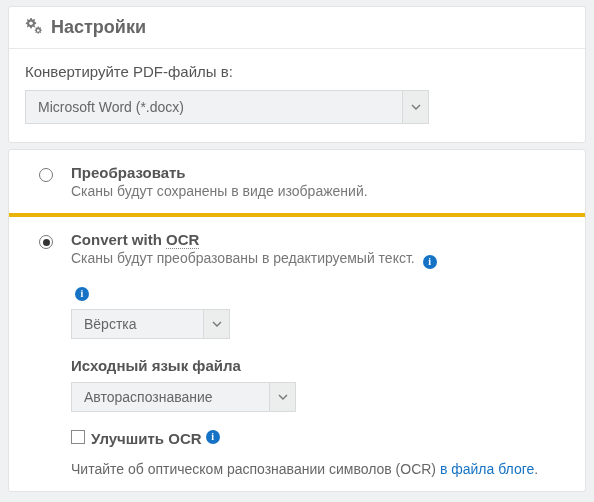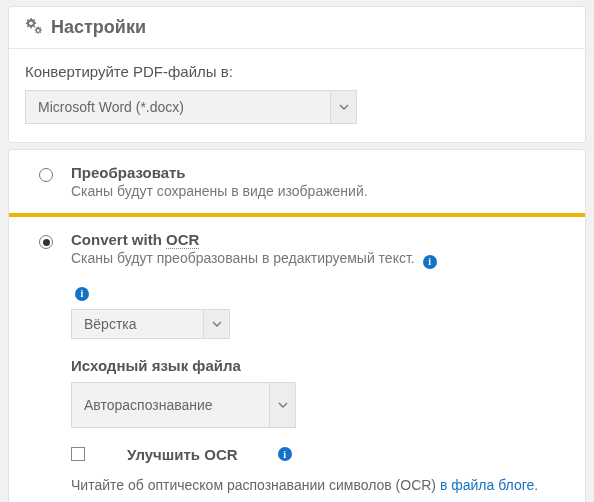--- a/index.html
+++ b/index.html
@@ -33,24 +33,24 @@
   display: flex;
   align-items: center;
   justify-content: space-between;
   background: #f1f2f3;
   border: 1px solid #d9dadb;
   height: 34px;
   padding: 0 0 0 12px;
   color: #666;
   cursor: pointer;
   font-size: 14px;
-  width: 332px;
+  width: 404px;
 }
 .select-sm { width: 159px; height:30px; }
-.select-md { width: 225px; height:46px; }
+.select-md { width: 225px; height:30px; }
 .select .caret {
   width: 26px; height: 100%;
   border-left: 1px solid #d9dadb;
   display:flex; align-items:center; justify-content:center;
   color:#888;
   background:#eceded;
 }
 .option-row {
   display:flex;
   align-items:flex-start;
@@ -74,21 +74,21 @@
   display:inline-flex; align-items:center; justify-content:center;
   width:14px; height:14px; border-radius:50%;
   background:#1572c4; color:#fff;
   font-size:10px; font-weight:700; font-style:normal;
   vertical-align:-2px; margin-left:4px;
   cursor:pointer;
   font-family: Georgia, serif;
 }
 .sub-group { margin-top:18px; }
 .sub-label { font-weight:700; color:#555; font-size:15px; margin-bottom:8px; display:flex; align-items:center; }
-.check-row { display:flex; align-items:center; margin-top:18px; font-weight:700; color:#555; font-size:15px;gap:36px; }
+.check-row { display:flex; align-items:flex-start; margin-top:18px; font-weight:700; color:#555; font-size:15px; }
 .checkbox {
   width:14px; height:14px; border:1.5px solid #888; margin-right:6px;
   cursor:pointer; flex-shrink:0;
 }
 .footer-line { margin-top:14px; color:#666; font-size:14px; }
 .link { color:#1572c4; cursor:pointer; }
 .dotted { border-bottom:1px dotted #888; }
 svg { display:block; }
 </style>
 </head>

